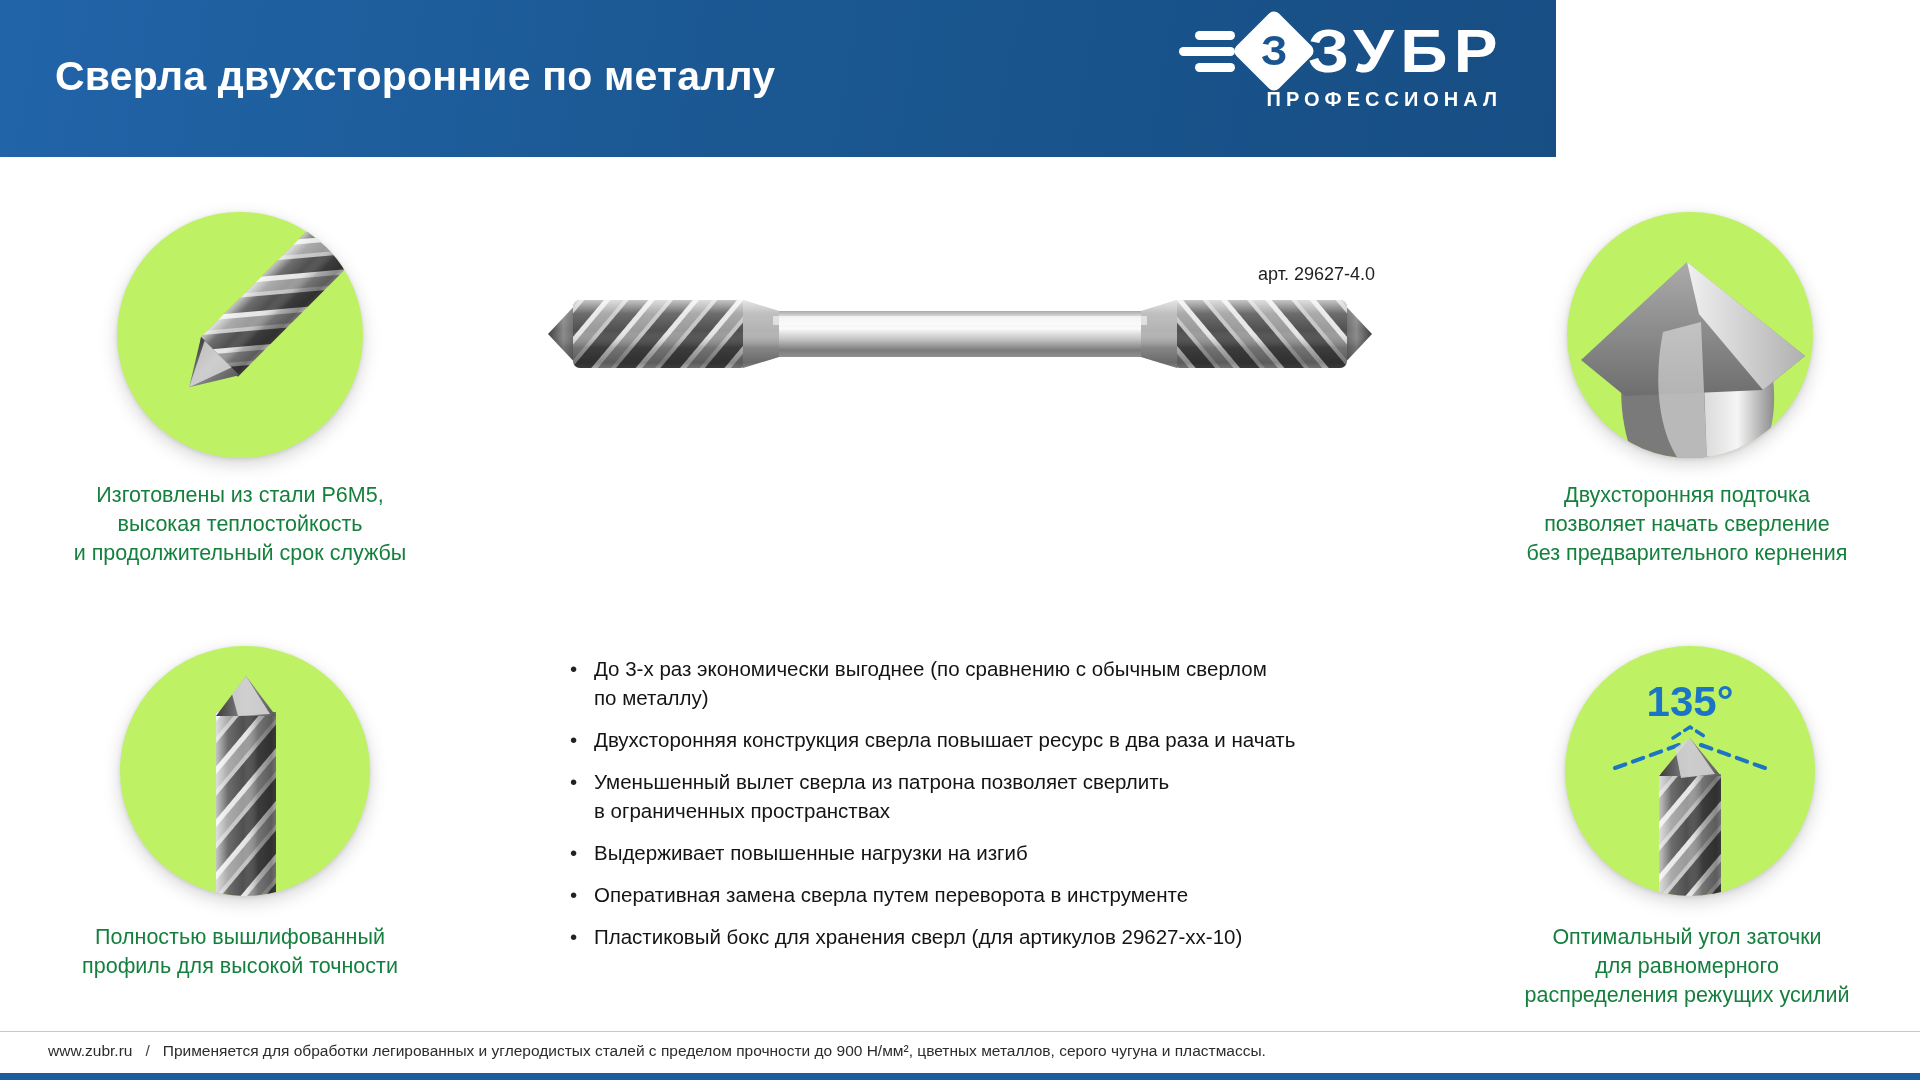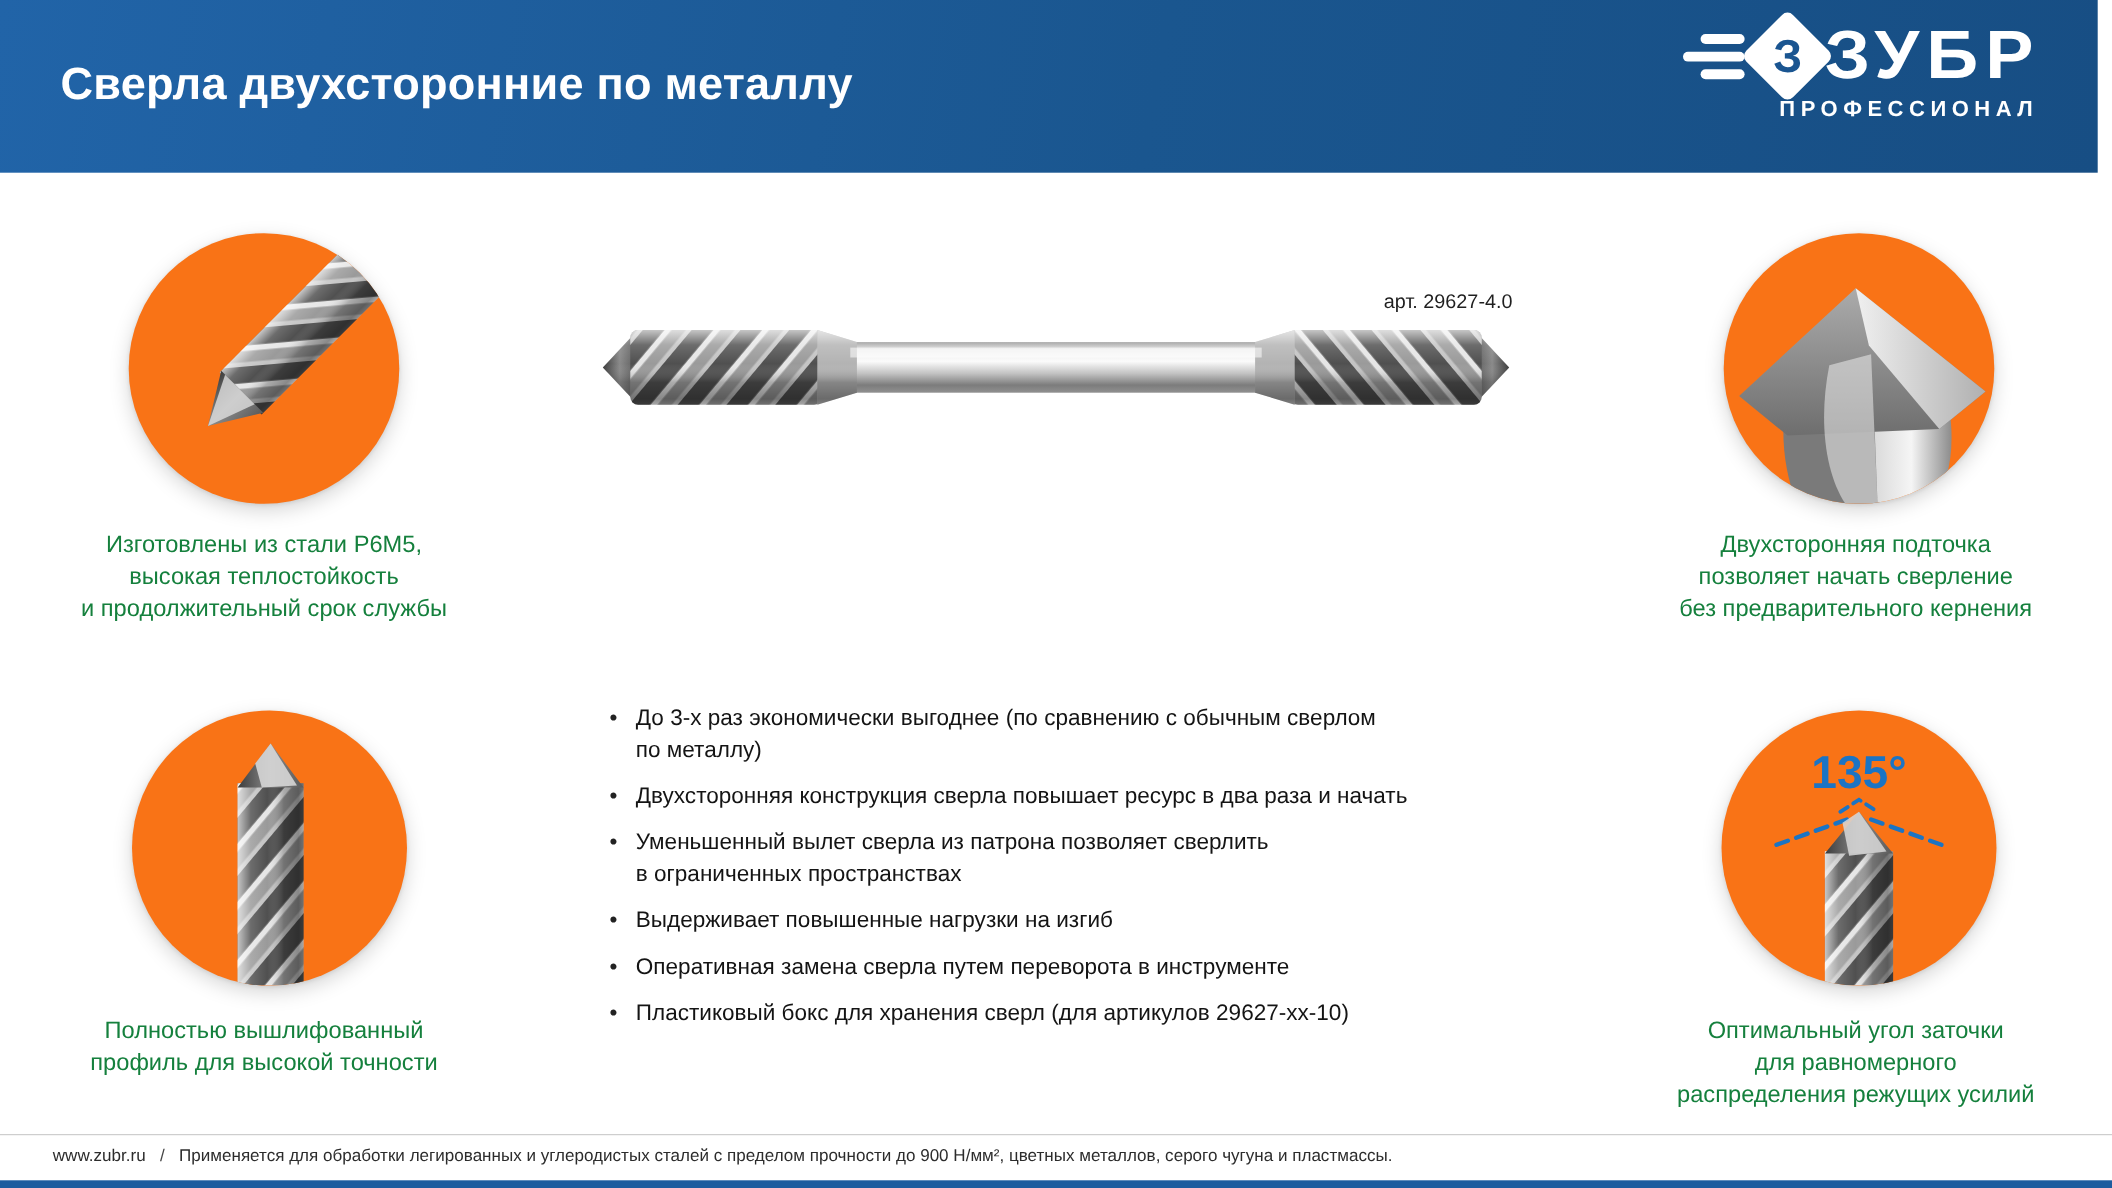--- a/index.html
+++ b/index.html
@@ -4,61 +4,61 @@
 <style>
   :root{
     --header_start:#2164a8; --header_end:#174e84; --accent:#1b74c4;
     --footer_bar:#1d5c9e; --ink:#1c1c1c;
   }
   html,body{margin:0;padding:0;background:#fff;}
   .canvas{position:relative;width:1920px;height:1080px;background:#fff;overflow:hidden;
           font-family:"Liberation Sans",sans-serif;color:var(--ink);}
 
   
-  .header{position:absolute;left:0;top:0;width:1907px;height:157px;
+  .header{position:absolute;left:0;top:0;width:1556px;height:157px;
           background:linear-gradient(100deg,var(--header_start) 0%,#1a568f 55%,var(--header_end) 100%);}
   .h-title{position:absolute;left:55px;top:56px;margin:0;color:#fff;font-size:41px;
            font-weight:700;letter-spacing:.2px;line-height:1;}
   .logo{position:absolute;right:52px;top:20px;display:flex;flex-direction:column;align-items:flex-end;}
   .logo-row{display:flex;align-items:center;gap:15px;}
   .speedlines{display:flex;flex-direction:column;align-items:flex-end;gap:7px;margin-right:-6px;}
   .speedlines i{display:block;height:9px;border-radius:5px;background:#fff;}
   .speedlines i:nth-child(1){width:40px;}
   .speedlines i:nth-child(2){width:56px;}
   .speedlines i:nth-child(3){width:40px;}
   .diamond{width:60px;height:60px;background:#fff;border-radius:7px;transform:rotate(45deg);
            display:flex;align-items:center;justify-content:center;}
   .diamond span{transform:rotate(-45deg);color:#1a5591;font-weight:800;font-size:42px;line-height:1;}
   .brand{color:#fff;font-weight:800;font-size:62px;line-height:1;letter-spacing:6px;
          transform:scaleX(1.06);transform-origin:right center;}
   .brand-sub{color:#fff;font-weight:700;font-size:20px;letter-spacing:5px;margin-top:6px;padding-right:2px;}
 
   
-  .photo{position:absolute;border-radius:50%;background:#f97316;overflow:hidden;
+  .photo{position:absolute;border-radius:50%;background:#bef264;overflow:hidden;
          box-shadow:0 6px 18px rgba(0,0,0,.17),0 1px 4px rgba(0,0,0,.10);}
   .photo svg{display:block;}
   .photo.tl{left:117px;top:212px;width:246px;height:246px;}
   .photo.tr{left:1567px;top:212px;width:246px;height:246px;}
   .photo.bl{left:120px;top:646px;width:250px;height:250px;}
   .photo.br{left:1565px;top:646px;width:250px;height:250px;}
 
   
   .caption{position:absolute;width:430px;text-align:center;font-size:21.5px;line-height:29px;
            color:#15803d;white-space:pre-line;}
   .caption.tl{left:25px;top:481px;}
   .caption.tr{left:1472px;top:481px;}
   .caption.bl{left:25px;top:923px;}
   .caption.br{left:1472px;top:923px;}
 
   
   .art{position:absolute;left:975px;top:264px;width:400px;text-align:right;font-size:18px;color:#1f1f1f;}
   .drill-wrap{position:absolute;left:545px;top:294px;width:830px;height:80px;}
 
   
-  .features{position:absolute;left:548px;top:638px;width:790px;margin:0;padding:0;list-style:none;}
+  .features{position:absolute;left:548px;top:638px;width:790px;margin:16px;padding:0;list-style:none;}
   .features li{position:relative;padding-left:30px;margin-bottom:13px;font-size:20.5px;
                line-height:29px;color:#141414;white-space:pre-line;}
   .features li::before{content:"\2022";position:absolute;left:6px;top:0;color:#222;}
 
   
   .footer-rule{position:absolute;left:0;top:1031px;width:1920px;border-top:1px solid #c9c9c9;}
   .footer{position:absolute;left:48px;top:1042px;font-size:15.5px;color:#2c2c2c;display:flex;align-items:baseline;}
   .footer .site{margin-right:13px;}
   .footer .sep{margin-right:13px;color:#444;}
   .bottom-bar{position:absolute;left:0;bottom:0;width:1920px;height:7px;background:var(--footer_bar);}

